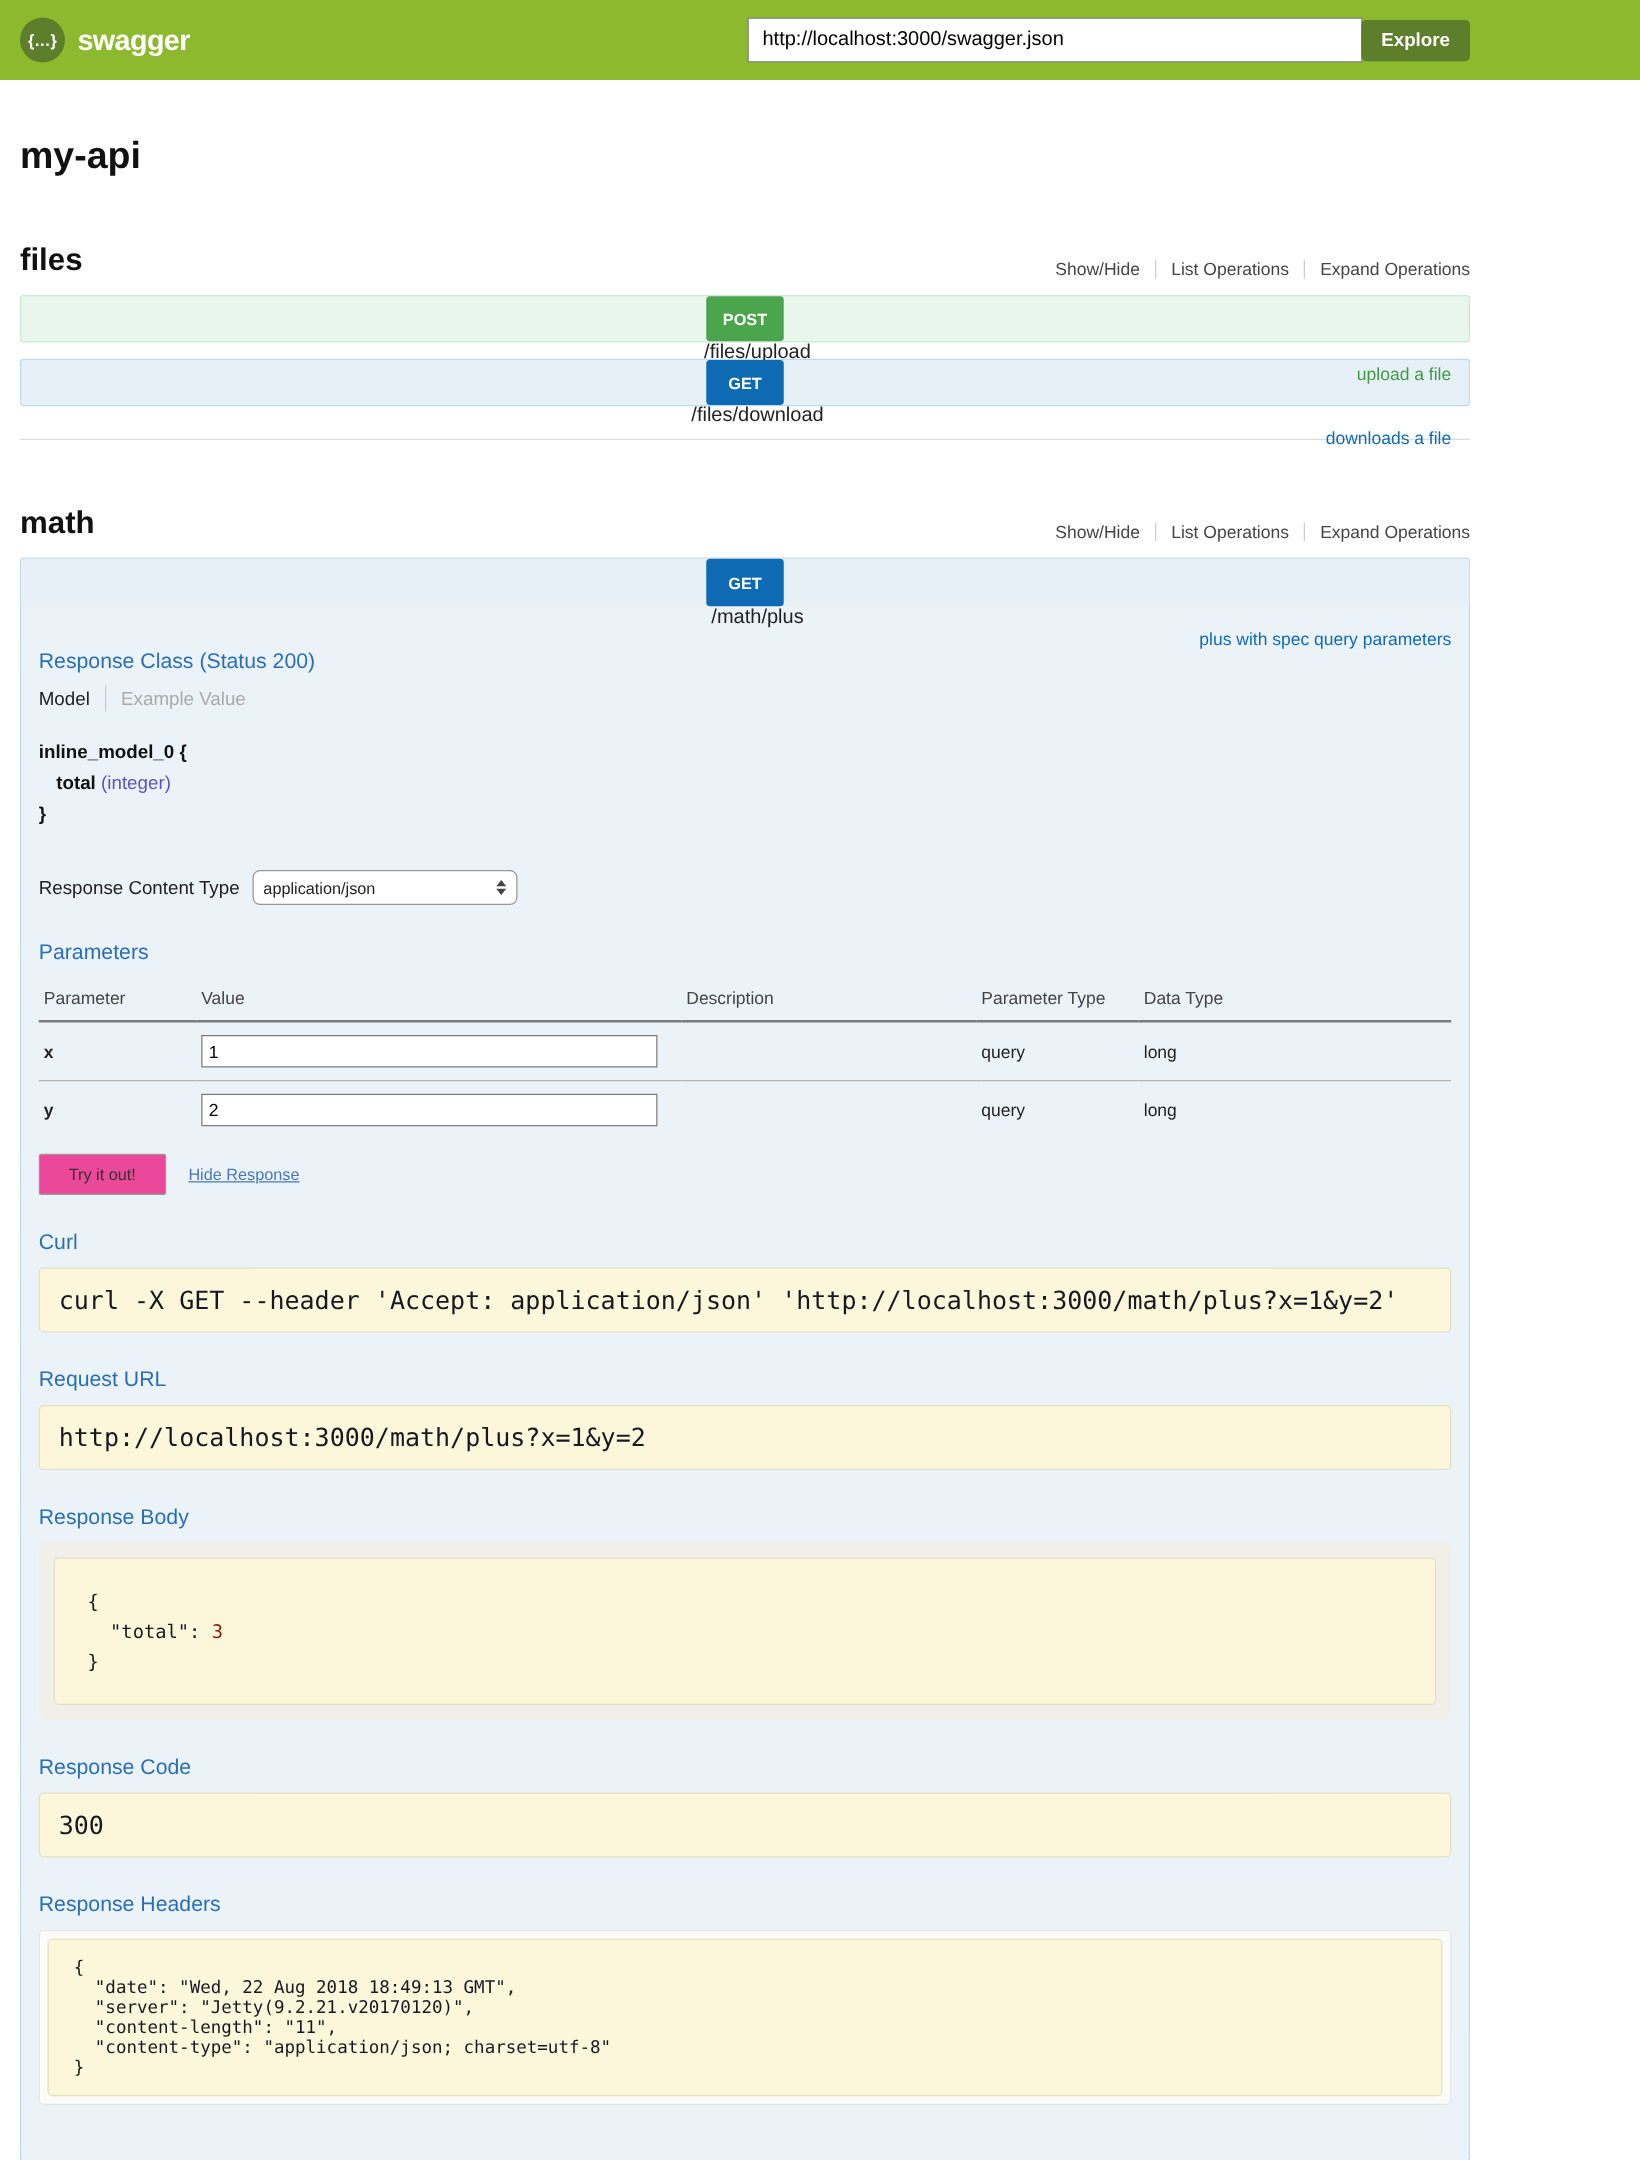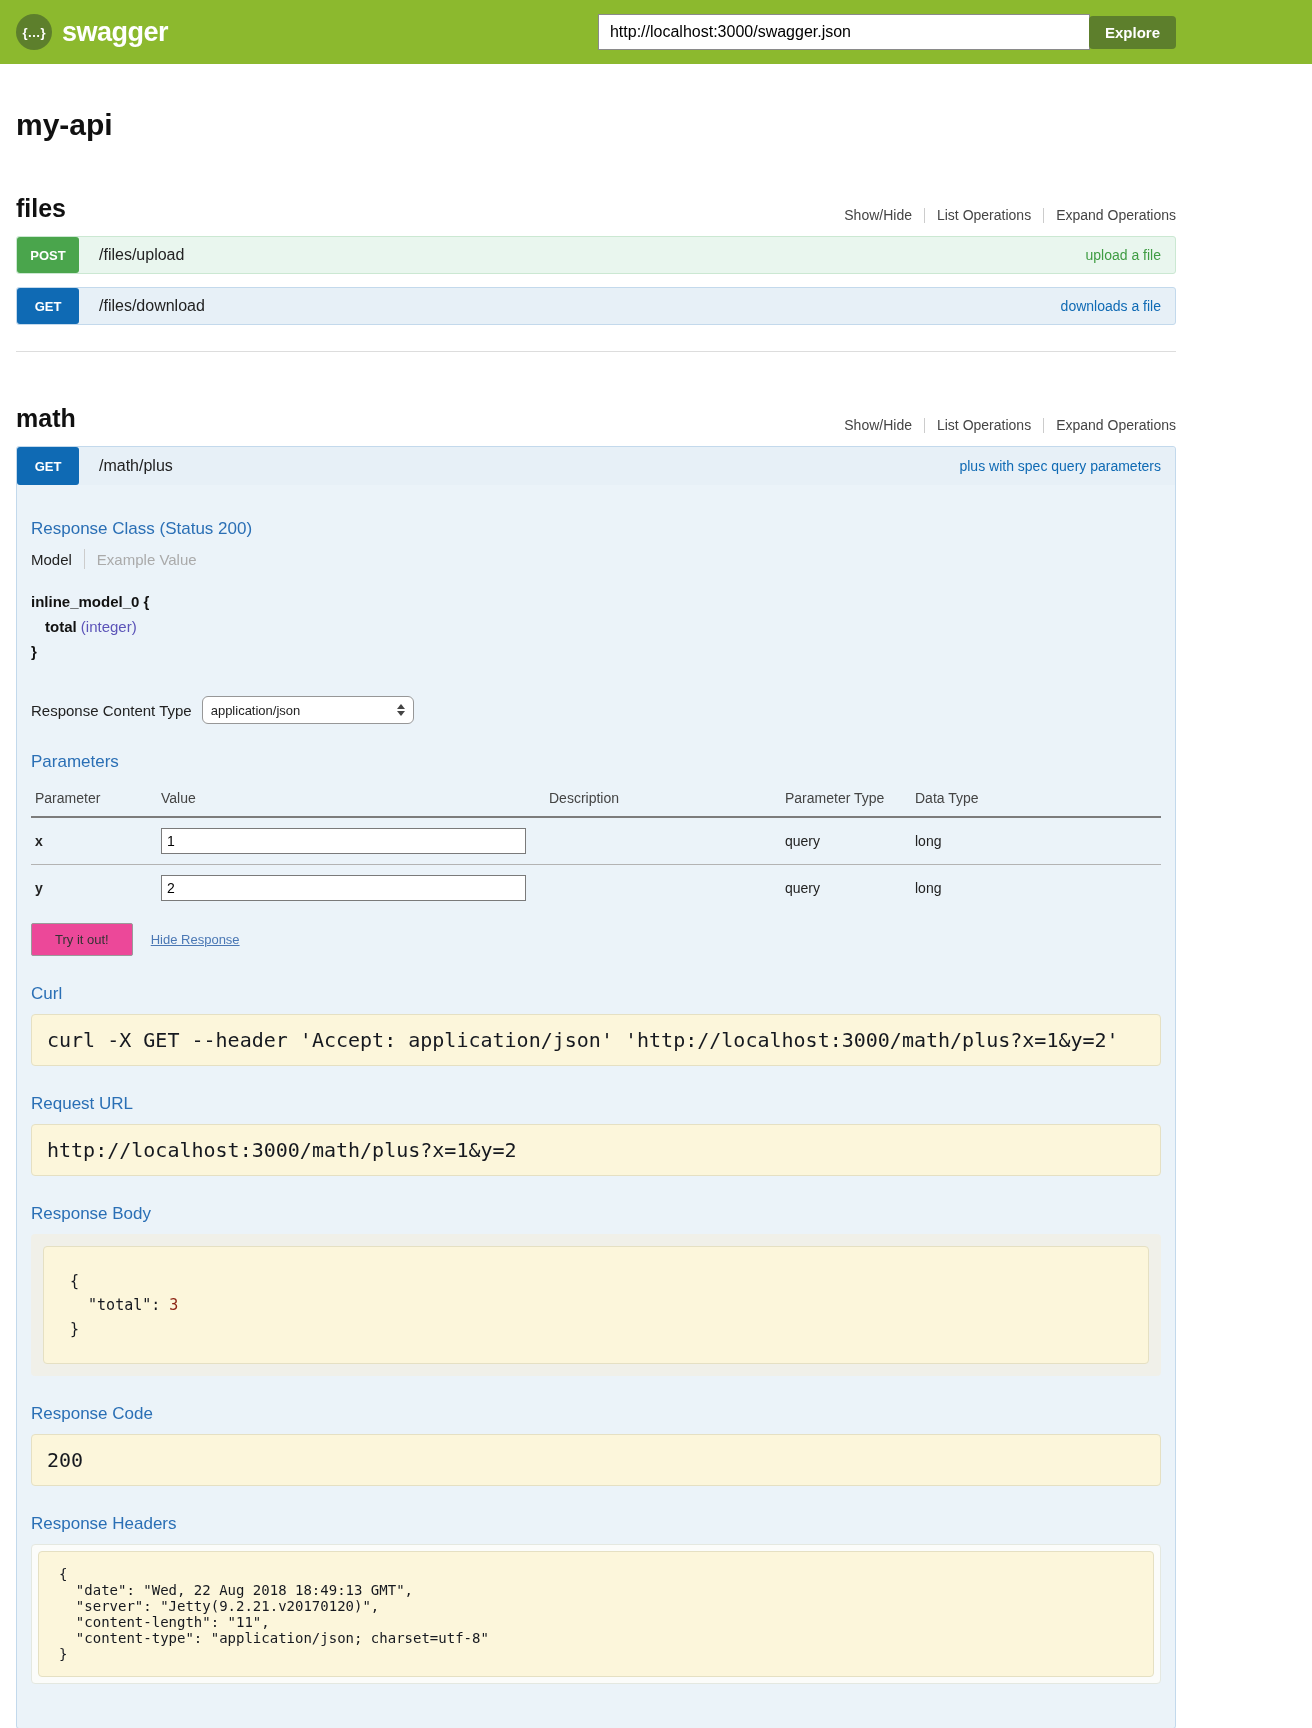--- a/index.html
+++ b/index.html
@@ -4,40 +4,40 @@
 <style>
   * { margin:0; padding:0; box-sizing:border-box; }
   body { background:#fff; font-family:"Liberation Sans", sans-serif; color:#222; }
 
   
   .topbar { background:#8cb92e; height:64px; }
   .topbar-wrap { width:1160px; margin-left:16px; height:100%; display:flex; align-items:center; }
   .logo { display:flex; align-items:center; gap:10px; cursor:pointer; }
   .logo-circle { width:36px; height:36px; border-radius:50%; background:#5d7f2c; color:#fff;
                  display:flex; align-items:center; justify-content:center; font-size:13px; font-weight:bold; }
-  .logo-text { color:#fff; font-size:27px; font-weight:bold; letter-spacing:-0.5px; }
+  .logo-text { color:#fff; font-size:23px; font-weight:bold; letter-spacing:-0.5px; }
   .url-zone { flex:1; display:flex; justify-content:flex-end; }
   .url-input { width:490px; height:34px; border:3px solid #fff; outline:1px solid #8a8a8a;
                font-size:16px; padding:0 8px; font-family:"Liberation Sans", sans-serif; }
   .explore-btn { background:#5d7f2c; color:#fff; border:none; border-radius:4px; font-weight:bold;
                  font-size:15px; padding:8px 16px; cursor:pointer; font-family:"Liberation Sans", sans-serif; }
 
   
   .wrap { width:1160px; margin-left:16px; }
   h1.api-title { font-size:30px; font-weight:bold; color:#111; margin-top:44px; }
 
   .section-head { display:flex; align-items:flex-end; justify-content:space-between; margin-top:52px; }
   .section-title { font-size:25px; font-weight:bold; color:#111; }
   .section-links { display:flex; align-items:center; font-size:14px; color:#444; }
   .section-links a { cursor:pointer; color:#444; text-decoration:none; }
   .link-sep { width:1px; height:15px; background:#ccc; margin:0 12px; }
 
   
   .op-row { display:flex; align-items:center; height:38px; border:1px solid transparent;
-            border-radius:3px; margin-top:13px; cursor:pointer; }
+            border-radius:3px; margin-top:13px; cursor:pointer;flex-direction:column; }
   .op-row.post { background:#e9f6ee; border-color:#cbe8d2; }
   .op-row.get  { background:#e7f0f7; border-color:#c3d9ec; }
   .badge { width:62px; height:100%; display:flex; align-items:center; justify-content:center;
            color:#fff; font-size:13px; font-weight:bold; border-radius:3px; flex:none; }
   .badge.post { background:#4aa54c; }
   .badge.get  { background:#0f6ab4; }
   .op-path { margin-left:20px; font-size:16px; color:#222; text-decoration:none; }
   .op-summary { margin-left:auto; margin-right:14px; font-size:14px; text-decoration:none; }
   .op-summary.green { color:#3f9c43; }
   .op-summary.blue  { color:#0f6ab4; }
@@ -232,21 +232,21 @@
       <pre class="code">http://localhost:3000/math/plus?x=1&amp;y=2</pre>
 
       <h3 class="blue-head">Response Body</h3>
       <div class="resp-outer">
         <pre class="code"><span>{
   "total": </span><span class="json-num">3</span><span>
 }</span></pre>
       </div>
 
       <h3 class="blue-head">Response Code</h3>
-      <pre class="code">200</pre>
+      <pre class="code">300</pre>
 
       <h3 class="blue-head">Response Headers</h3>
       <div class="resp-outer light">
         <pre class="code">{
   "date": "Wed, 22 Aug 2018 18:49:13 GMT",
   "server": "Jetty(9.2.21.v20170120)",
   "content-length": "11",
   "content-type": "application/json; charset=utf-8"
 }</pre>
       </div>

